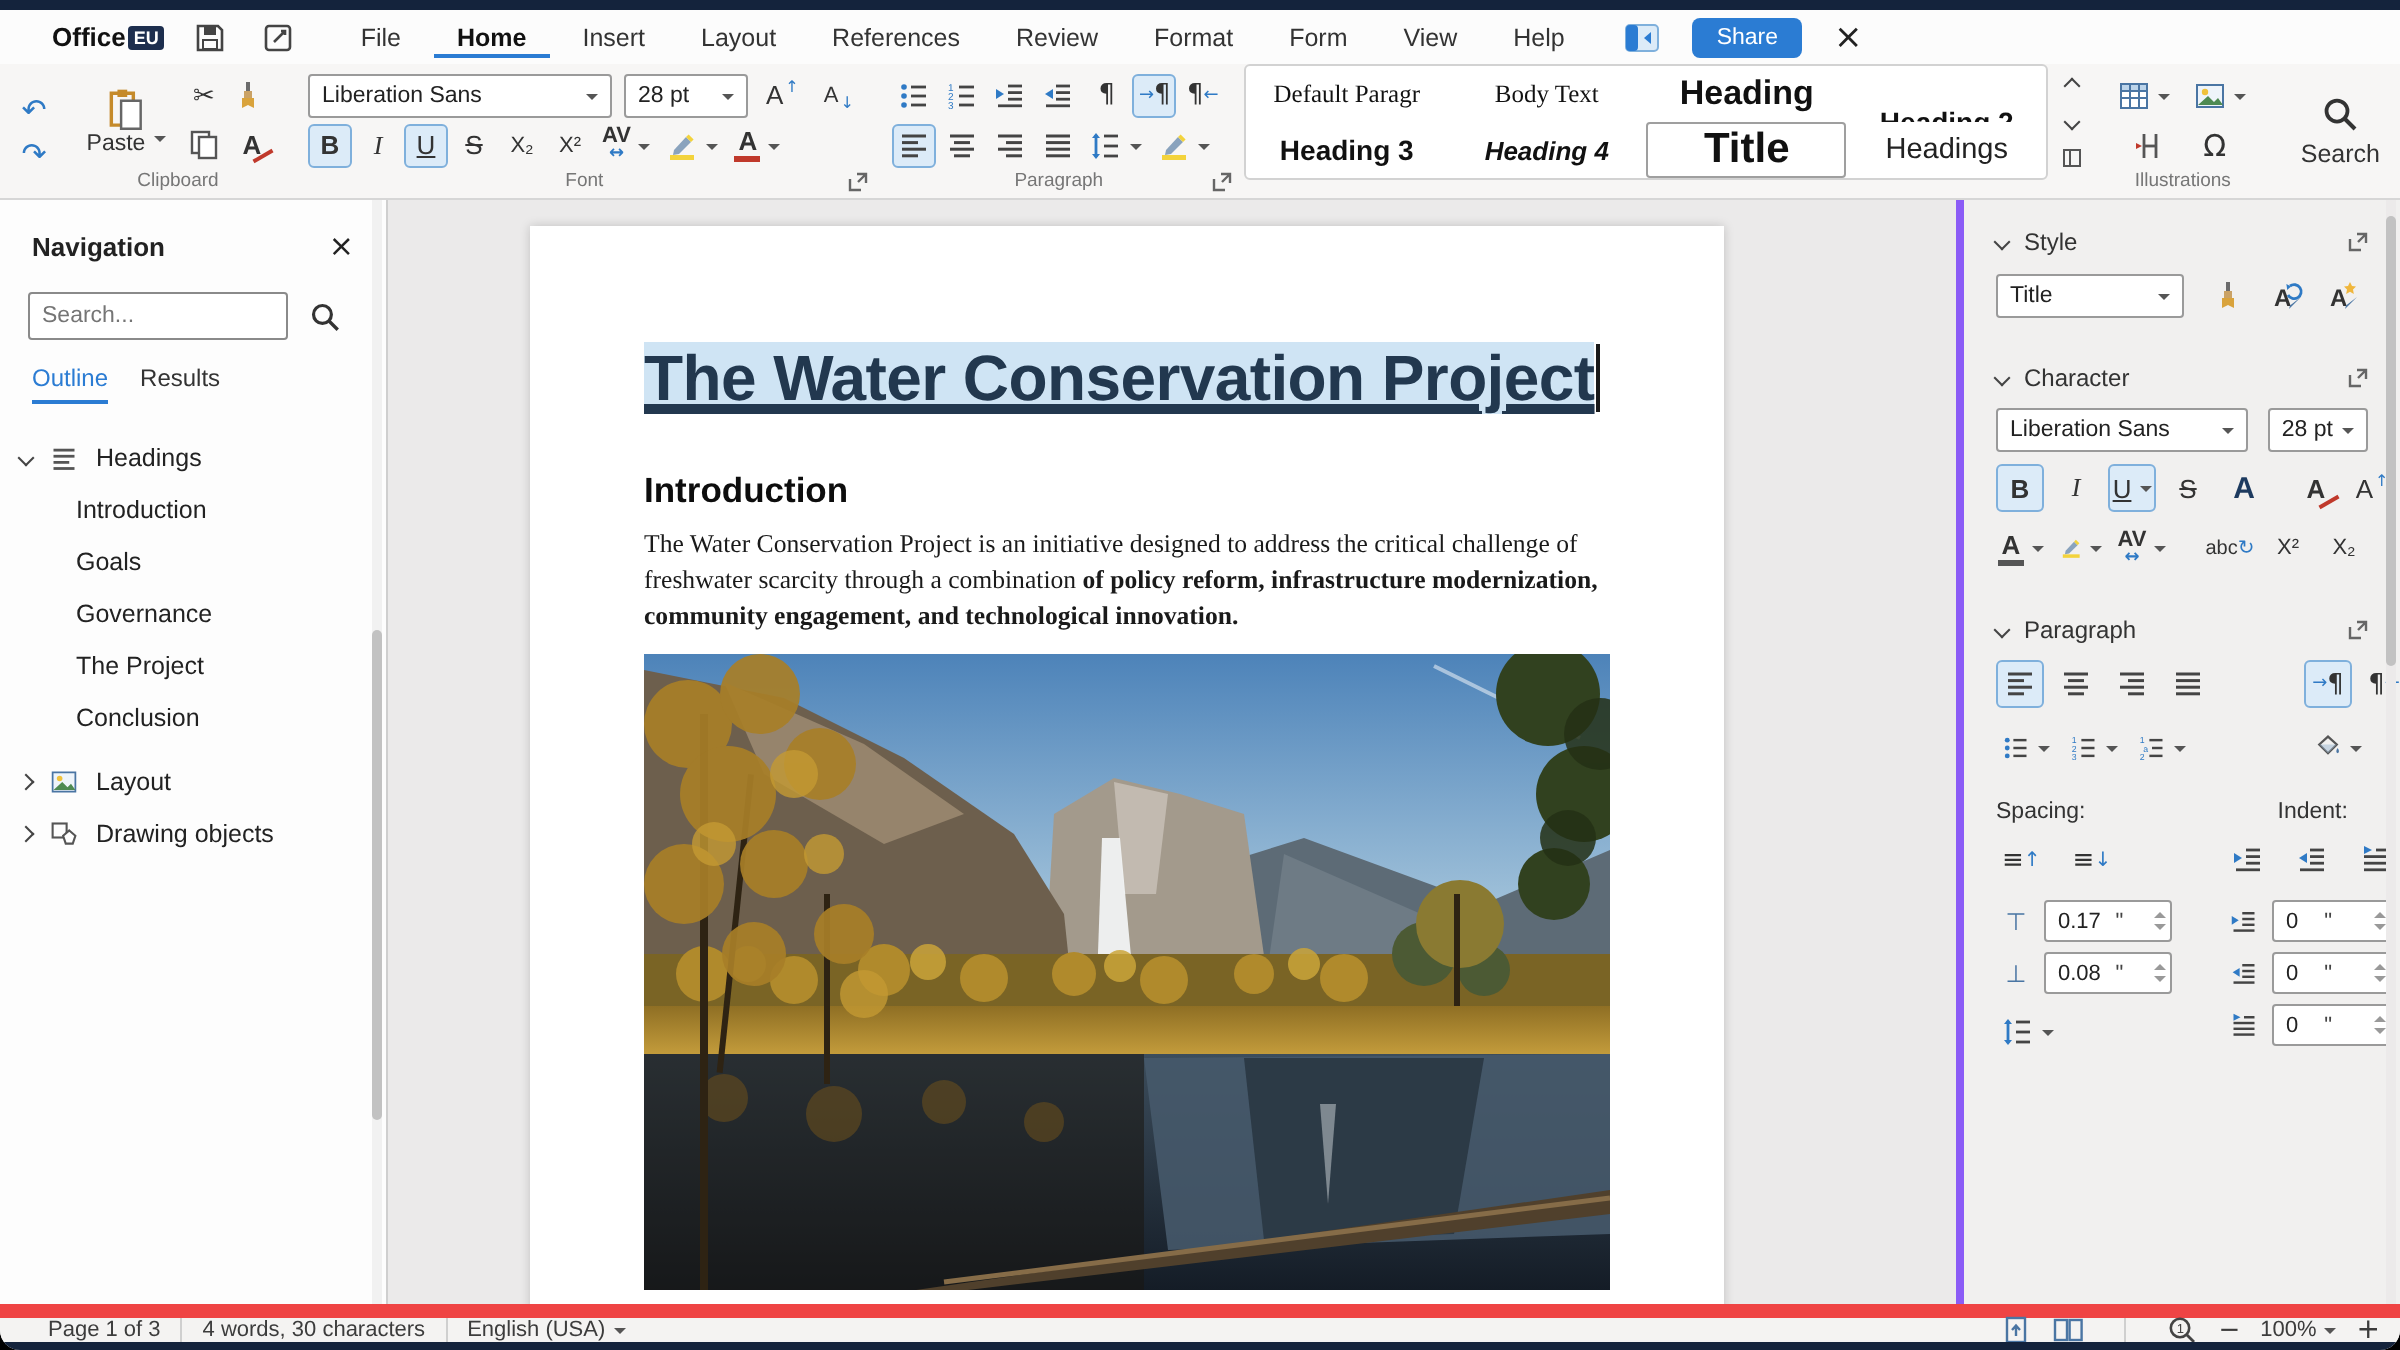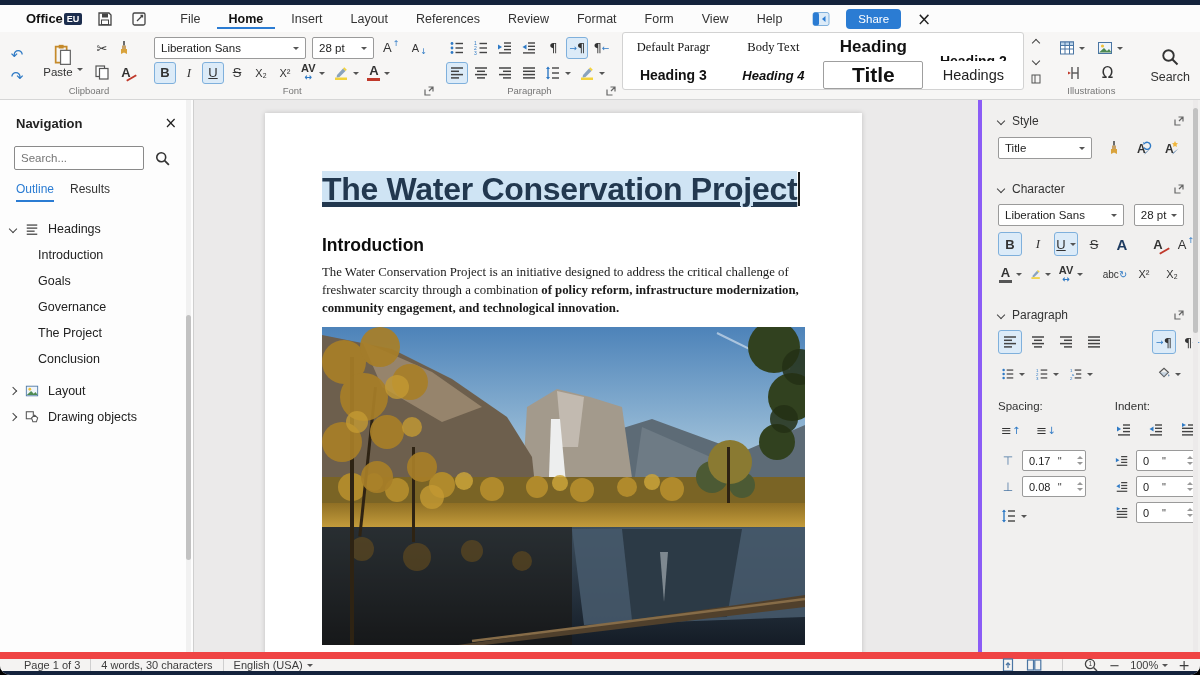--- a/index.html
+++ b/index.html
@@ -120,21 +120,21 @@
 
   
   .side { width:222px; background:#f1f0ef; border-left:4px solid #8b5cf6; position:relative; font-size:12px; color:#333;
     padding:14px 16px 0; }
   .shead { display:flex; align-items:center; gap:8px; margin-bottom:8px; }
   .shead .launch { margin-left:auto; }
   .srow { display:flex; align-items:center; gap:4px; }
   .side .tbtn { height:24px; min-width:24px; }
   .side-sb { position:absolute; right:2px; top:0; bottom:0; width:5px; background:#eceaea; }
   .side-sb .thumb { position:absolute; left:0; width:5px; top:8px; height:225px; background:#c2c2c2; border-radius:3px; }
-  .collab { font-size:11.5px; color:#333; margin:14px 0 6px; display:flex; gap:58px; }
+  .collab { font-size:11.5px; color:#333; margin:14px 0 6px; display:flex; gap:82px; }
   .mini { width:20px; height:20px; display:inline-flex; align-items:center; justify-content:center; color:#4a75a3; font-size:12px; }
 
   
   .status { position:absolute; left:0; right:0; bottom:4px; height:19px; background:#f4f3f2; border-top:7px solid #ef4444;
     display:flex; align-items:center; font-size:11px; color:#3c3c3c; padding:0 10px 0 24px; }
   .ssep { width:1px; height:12px; background:#cfcfcf; margin:0 10px; }
   .status .right { margin-left:auto; display:flex; align-items:center; gap:10px; }
   .botstrip { position:absolute; left:0; right:0; bottom:0; height:4px; background:#14233c; }
 
   svg { display:block; }

